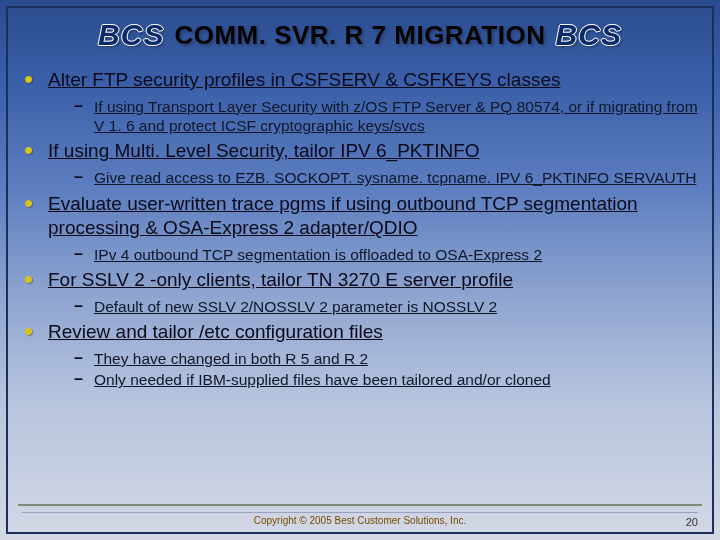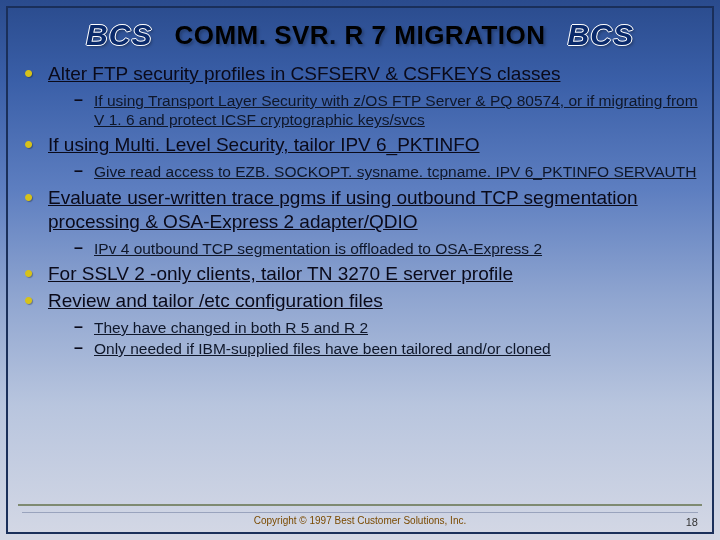--- a/index.html
+++ b/index.html
@@ -8,35 +8,35 @@
     font-family: Verdana, Geneva, sans-serif;
     background: linear-gradient(180deg, #2a4b8d 0%, #3a5fa8 15%, #5d7ec0 35%, #8fa5d0 55%, #b8c5de 75%, #d4d8e5 100%);
     position: relative;
   }
   .slide {
     position: absolute; top: 6px; left: 6px; right: 6px; bottom: 6px;
     border: 2px solid #1a2f5a;
     padding: 10px 14px 4px 14px;
     display: flex; flex-direction: column;
   }
-  .header { display: flex; align-items: center; justify-content: center; gap: 22px; margin-bottom: 10px; }
+  .header { display: flex; align-items: center; justify-content: center; gap: 10px; margin-bottom: 4px; }
   .logo {
     font-family: Impact, "Arial Black", sans-serif;
     font-size: 30px; font-weight: 900; letter-spacing: 1px;
     color: #0a2a6b; font-style: italic;
     text-shadow: 1px 0 #fff, -1px 0 #fff, 0 1px #fff, 0 -1px #fff, 2px 2px 3px rgba(0,0,0,.3);
   }
   .title {
     font-family: "Arial Black", Arial, sans-serif;
     font-size: 26px; font-weight: 900; letter-spacing: 0.5px;
     color: #000000; text-shadow: 2px 2px 3px rgba(0,0,0,.25);
     white-space: nowrap;
   }
   .content { flex: 1; overflow: hidden; }
-  ul.lvl1 { list-style: none; }
+  ul.lvl1 { list-style: none; margin-top: 12px; }
   ul.lvl1 > li { position: relative; padding-left: 26px; margin-bottom: 2px; }
   ul.lvl1 > li::before {
     content: "•"; position: absolute; left: 2px; top: -2px;
     color: #d6c21a; font-size: 26px; line-height: 1;
     text-shadow: 1px 1px 1px rgba(0,0,0,.3);
   }
   .b1 { font-size: 19px; color: #0a0a1a; text-decoration: underline; line-height: 1.3; }
   ul.lvl2 { list-style: none; margin: 4px 0 4px 26px; }
   ul.lvl2 > li { position: relative; padding-left: 20px; margin-bottom: 2px; }
   ul.lvl2 > li::before {
@@ -73,28 +73,31 @@
         </ul>
       </li>
       <li>
         <span class="b1">Evaluate user-written trace pgms if using outbound TCP segmentation processing &amp; OSA-Express 2 adapter/QDIO</span>
         <ul class="lvl2">
           <li><span class="b2">IPv 4 outbound TCP segmentation is offloaded to OSA-Express 2</span></li>
         </ul>
       </li>
       <li>
         <span class="b1">For SSLV 2 -only clients, tailor TN 3270 E server profile</span>
+        <ul class="lvl2">
+          <li><span class="b2">Default of new SSLV 2/NOSSLV 2 parameter is NOSSLV 2</span></li>
+        </ul>
       </li>
       <li>
         <span class="b1">Review and tailor /etc configuration files</span>
         <ul class="lvl2">
           <li><span class="b2">They have changed in both R 5 and R 2</span></li>
           <li><span class="b2">Only needed if IBM-supplied files have been tailored and/or cloned</span></li>
         </ul>
       </li>
     </ul>
   </div>
 
   <div class="bottom-rule"></div>
-  <div class="footer">Copyright © 1997 Best Customer Solutions, Inc.</div>
+  <div class="footer">Copyright © 2005 Best Customer Solutions, Inc.</div>
 </div>
 
-<span class="pagenum">18</span>
+<span class="pagenum">20</span>
 
 </body></html>

